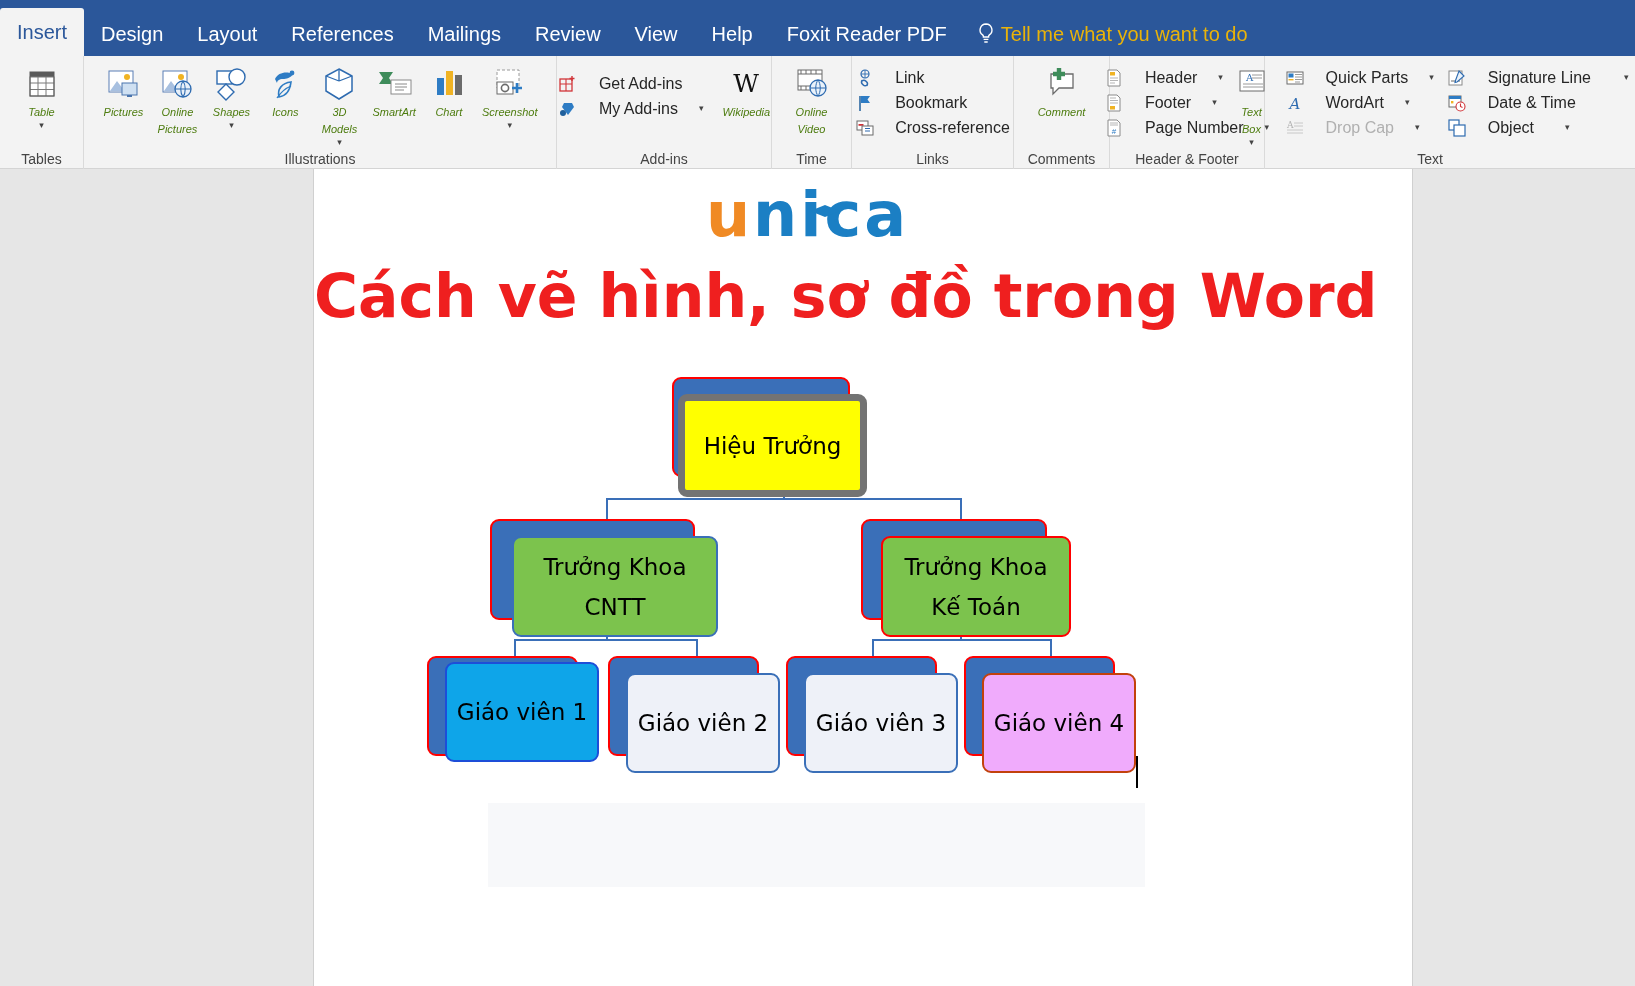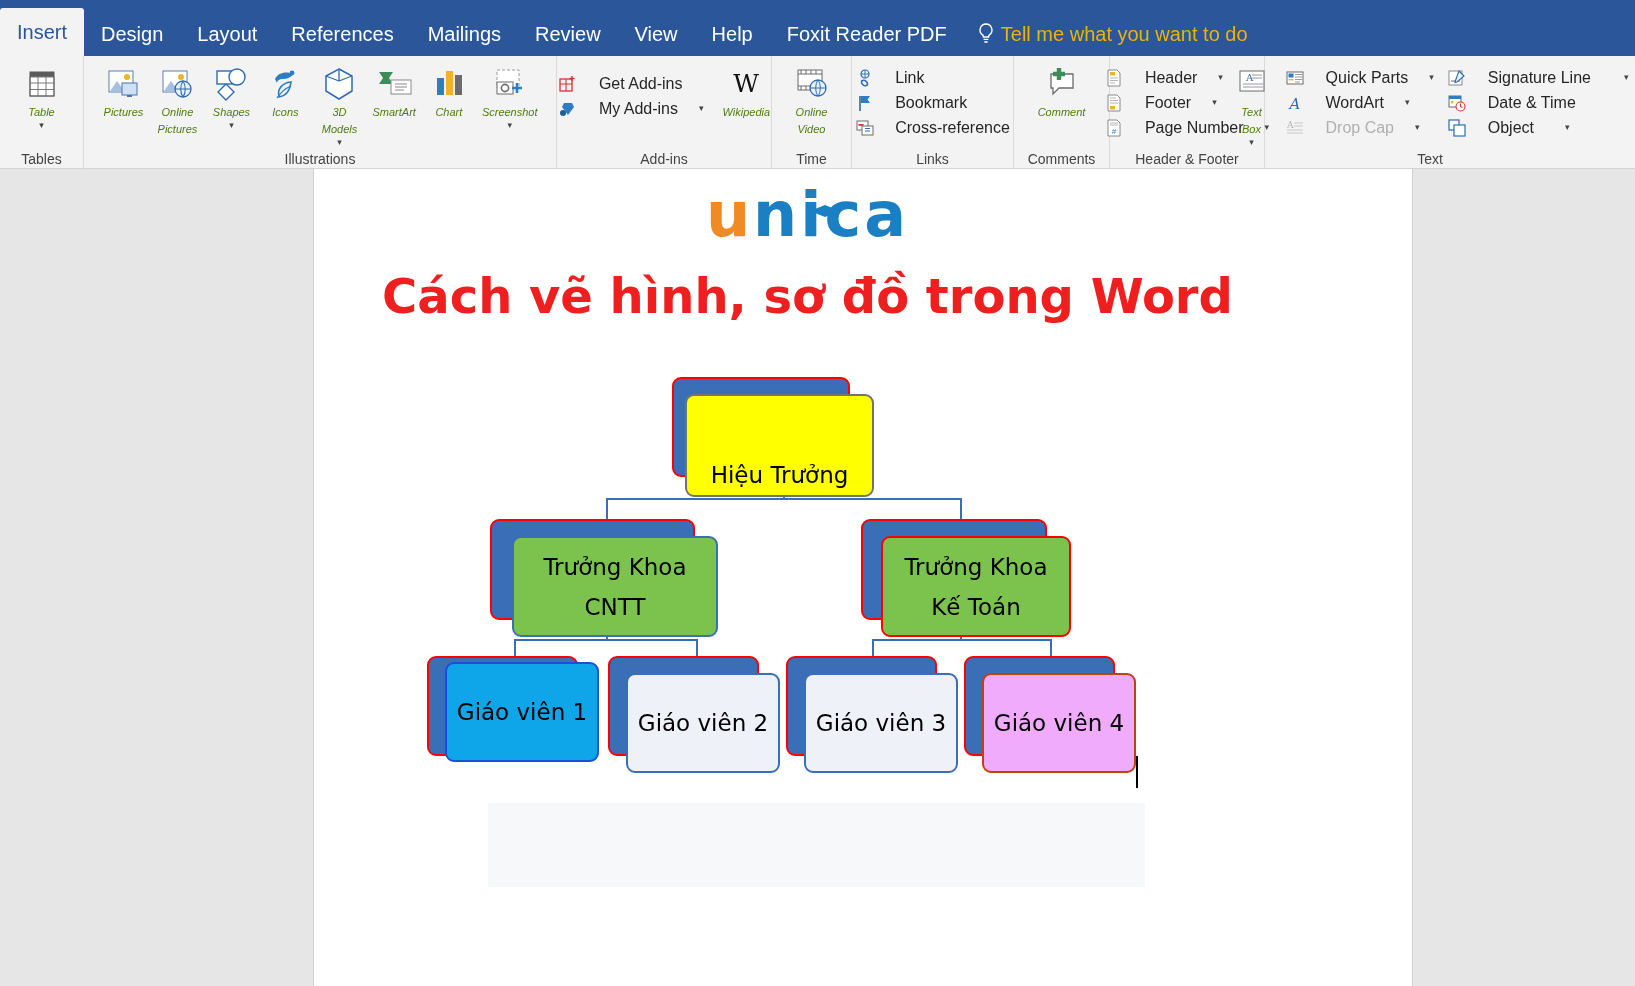--- a/index.html
+++ b/index.html
@@ -106,21 +106,21 @@
   .logo .nica{ color:#1b7fc4; }
   .cap{
     position:absolute; left:494px; top:21px; width:34px; height:18px;
   }
 
   
   .title{
     position:absolute; left:0; top:92px; width:987px;
     text-align:center; color:#ef1f1f;
     font-family:"DejaVu Sans", sans-serif;
-    font-weight:700; font-size:48px; line-height:70px;
+    font-weight:700; font-size:60px; line-height:70px;
     white-space:nowrap;
   }
 
   
   .chart{ position:absolute; left:0; top:190px; width:987px; height:440px; }
 
   .node{ position:absolute; }
   .back{
     position:absolute; left:0; top:0;
     border-radius:9px;
@@ -561,21 +561,21 @@
       <div class="conn" style="left:200px; top:280px; width:2px; height:18px;"></div>
       <div class="conn" style="left:382px; top:280px; width:2px; height:18px;"></div>
 
       <div class="conn" style="left:646px; top:258px; width:2px; height:23px;"></div>
       <div class="conn" style="left:558px; top:280px; width:180px; height:2px;"></div>
       <div class="conn" style="left:558px; top:280px; width:2px; height:18px;"></div>
       <div class="conn" style="left:736px; top:280px; width:2px; height:18px;"></div>
 
       <div class="node" style="left:358px; top:18px; width:210px; height:122px;">
         <div class="back" style="left:0; top:0; width:178px; height:100px; background:#3a6fb8; border:2px solid #ff0000;"></div>
-        <div class="front" style="left:13px; top:17px; width:189px; height:103px; background:#ffff00; border:2px solid #737373;justify-content:flex-end;">
+        <div class="front" style="left:6px; top:17px; width:189px; height:103px; background:#ffff00; border:7px solid #737373;">
           <span>Hiệu Trưởng</span>
         </div>
       </div>
 
       <div class="node" style="left:176px; top:160px; width:232px; height:120px;">
         <div class="back" style="left:0; top:0; width:205px; height:101px; background:#3a6fb8; border:2px solid #ff0000;"></div>
         <div class="front" style="left:22px; top:17px; width:206px; height:101px; background:#7cc34d; border:2px solid #3a6fb8;">
           <span>Trưởng Khoa</span>
           <span>CNTT</span>
         </div>

